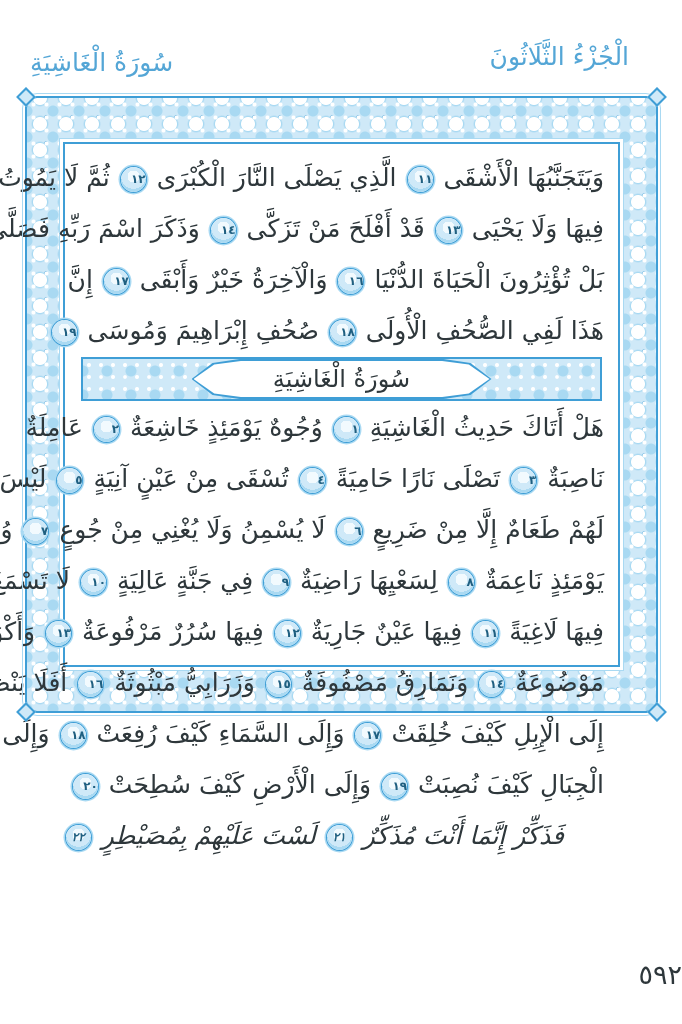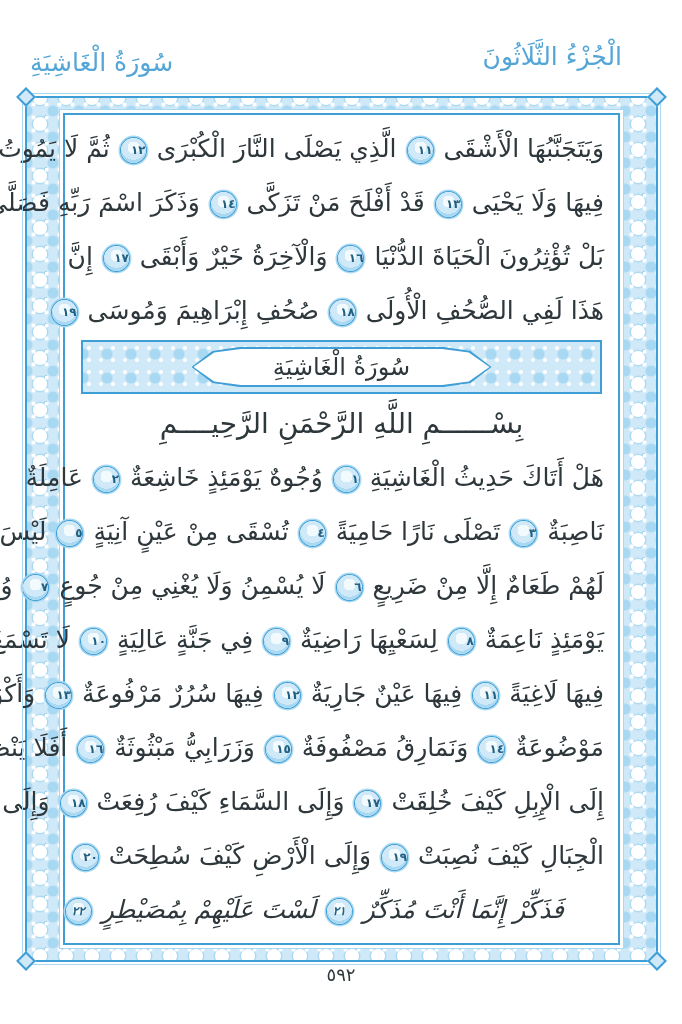--- a/index.html
+++ b/index.html
@@ -6,28 +6,28 @@
   body{
     width:682px;height:1024px;position:relative;overflow:hidden;
     background:#ffffff;
     font-family:"DejaVu Sans", sans-serif;
   }
   .hdr{
     position:absolute;direction:rtl;white-space:nowrap;
     color:var(--header_blue);font-size:25px;
   }
   .hdr-left{left:30px;top:48px;}
-  .hdr-right{right:60px;top:42px;}
+  .hdr-right{right:53px;top:42px;}
 
   
   .frame{
-    position:absolute;left:25px;top:96px;width:633px;height:866px;
-    box-sizing:border-box;border:2px solid var(--line);border-radius:0;
+    position:absolute;left:25px;top:96px;width:633px;height:617px;
+    box-sizing:border-box;border:2px solid var(--line);border-radius:12px;
     outline:1px solid var(--line_light);outline-offset:2px;
-    padding:15px 36px;
+    padding:44px 36px;
     background-color:var(--band_bg);
     background-image:
       radial-gradient(circle, #ffffff 1.5px, transparent 2.5px),
       radial-gradient(circle, var(--line) 1.2px, transparent 2.2px),
       radial-gradient(circle, var(--line_light) 5px, transparent 6px),
       radial-gradient(circle, #ffffff 6.5px, var(--line_light) 7.5px, transparent 9px);
     background-size:13px 13px,26px 26px,26px 26px,26px 26px;
     background-position:0 0,6px 6px,13px 0,0 13px;
   }
   .knot{
@@ -84,21 +84,21 @@
     background:#ffffff;width:100%;height:100%;box-sizing:border-box;
     clip-path:polygon(0 50%,7% 10%,16% 0,84% 0,93% 10%,100% 50%,93% 90%,84% 100%,16% 100%,7% 90%);
     text-align:center;line-height:36px;font-size:24px;color:var(--ink);direction:rtl;
   }
   .basmala{
     height:51px;line-height:51px;text-align:center;direction:rtl;
     font-size:28px;color:var(--ink);
   }
   .page-number{
     position:absolute;left:0;right:0;top:950px;height:50px;line-height:50px;
-    text-align:center;font-size:18px;color:var(--ink);direction:rtl;
+    text-align:right;font-size:27px;color:var(--ink);direction:rtl;
   }
 </style>
 </head>
 <body>
 
 <div class="hdr hdr-left">سُورَةُ الْغَاشِيَةِ</div>
 <div class="hdr hdr-right">الْجُزْءُ الثَّلَاثُونَ</div>
 
 <div class="frame">
   <i class="knot k-tl"></i>
@@ -110,21 +110,20 @@
     <div class="text-area">
 
       <div data-lines="lines_top"><div class="qline" dir="rtl"><span class="qtext">وَيَتَجَنَّبُهَا الْأَشْقَى</span> <span class="ayah">١١</span> <span class="qtext">الَّذِي يَصْلَى النَّارَ الْكُبْرَى</span> <span class="ayah">١٢</span> <span class="qtext">ثُمَّ لَا يَمُوتُ</span> </div><div class="qline" dir="rtl"><span class="qtext">فِيهَا وَلَا يَحْيَى</span> <span class="ayah">١٣</span> <span class="qtext">قَدْ أَفْلَحَ مَنْ تَزَكَّى</span> <span class="ayah">١٤</span> <span class="qtext">وَذَكَرَ اسْمَ رَبِّهِ فَصَلَّى</span>  </div><div class="qline" dir="rtl"><span class="qtext">بَلْ تُؤْثِرُونَ الْحَيَاةَ الدُّنْيَا</span> <span class="ayah">١٦</span> <span class="qtext">وَالْآخِرَةُ خَيْرٌ وَأَبْقَى</span> <span class="ayah">١٧</span> <span class="qtext">إِنَّ</span> </div><div class="qline" dir="rtl"><span class="qtext">هَذَا لَفِي الصُّحُفِ الْأُولَى</span> <span class="ayah">١٨</span> <span class="qtext">صُحُفِ إِبْرَاهِيمَ وَمُوسَى</span> <span class="ayah">١٩</span> </div></div>
 
       <div class="banner">
         <div class="cart-outer">
           <div class="cartouche">سُورَةُ الْغَاشِيَةِ</div>
         </div>
       </div>
 
-      <div class="basmala">بِسْــــــمِ اللَّهِ الرَّحْمَنِ الرَّحِيــــمِ</div>
 
       <div data-lines="lines_bottom"><div class="qline" dir="rtl"><span class="qtext">هَلْ أَتَاكَ حَدِيثُ الْغَاشِيَةِ</span> <span class="ayah">١</span> <span class="qtext">وُجُوهٌ يَوْمَئِذٍ خَاشِعَةٌ</span> <span class="ayah">٢</span> <span class="qtext">عَامِلَةٌ</span> </div><div class="qline" dir="rtl"><span class="qtext">نَاصِبَةٌ</span> <span class="ayah">٣</span> <span class="qtext">تَصْلَى نَارًا حَامِيَةً</span> <span class="ayah">٤</span> <span class="qtext">تُسْقَى مِنْ عَيْنٍ آنِيَةٍ</span> <span class="ayah">٥</span> <span class="qtext">لَيْسَ</span> </div><div class="qline" dir="rtl"><span class="qtext">لَهُمْ طَعَامٌ إِلَّا مِنْ ضَرِيعٍ</span> <span class="ayah">٦</span> <span class="qtext">لَا يُسْمِنُ وَلَا يُغْنِي مِنْ جُوعٍ</span> <span class="ayah">٧</span> <span class="qtext">وُجُوهٌ</span> </div><div class="qline" dir="rtl"><span class="qtext">يَوْمَئِذٍ نَاعِمَةٌ</span> <span class="ayah">٨</span> <span class="qtext">لِسَعْيِهَا رَاضِيَةٌ</span> <span class="ayah">٩</span> <span class="qtext">فِي جَنَّةٍ عَالِيَةٍ</span> <span class="ayah">١٠</span> <span class="qtext">لَا تَسْمَعُ</span> </div><div class="qline" dir="rtl"><span class="qtext">فِيهَا لَاغِيَةً</span> <span class="ayah">١١</span> <span class="qtext">فِيهَا عَيْنٌ جَارِيَةٌ</span> <span class="ayah">١٢</span> <span class="qtext">فِيهَا سُرُرٌ مَرْفُوعَةٌ</span> <span class="ayah">١٣</span> <span class="qtext">وَأَكْوَابٌ</span> </div><div class="qline" dir="rtl"><span class="qtext">مَوْضُوعَةٌ</span> <span class="ayah">١٤</span> <span class="qtext">وَنَمَارِقُ مَصْفُوفَةٌ</span> <span class="ayah">١٥</span> <span class="qtext">وَزَرَابِيُّ مَبْثُوثَةٌ</span> <span class="ayah">١٦</span> <span class="qtext">أَفَلَا يَنْظُرُونَ</span> </div><div class="qline" dir="rtl"><span class="qtext">إِلَى الْإِبِلِ كَيْفَ خُلِقَتْ</span> <span class="ayah">١٧</span> <span class="qtext">وَإِلَى السَّمَاءِ كَيْفَ رُفِعَتْ</span> <span class="ayah">١٨</span> <span class="qtext">وَإِلَى</span> </div><div class="qline" dir="rtl"><span class="qtext">الْجِبَالِ كَيْفَ نُصِبَتْ</span> <span class="ayah">١٩</span> <span class="qtext">وَإِلَى الْأَرْضِ كَيْفَ سُطِحَتْ</span> <span class="ayah">٢٠</span> </div><div class="qline centered" dir="rtl"><span class="qtext">فَذَكِّرْ إِنَّمَا أَنْتَ مُذَكِّرٌ</span> <span class="ayah">٢١</span> <span class="qtext">لَسْتَ عَلَيْهِمْ بِمُصَيْطِرٍ</span> <span class="ayah">٢٢</span> </div></div>
 
     </div>
   </div>
 </div>
 
 <div class="page-number">٥٩٢</div>
 
 </body></html>

